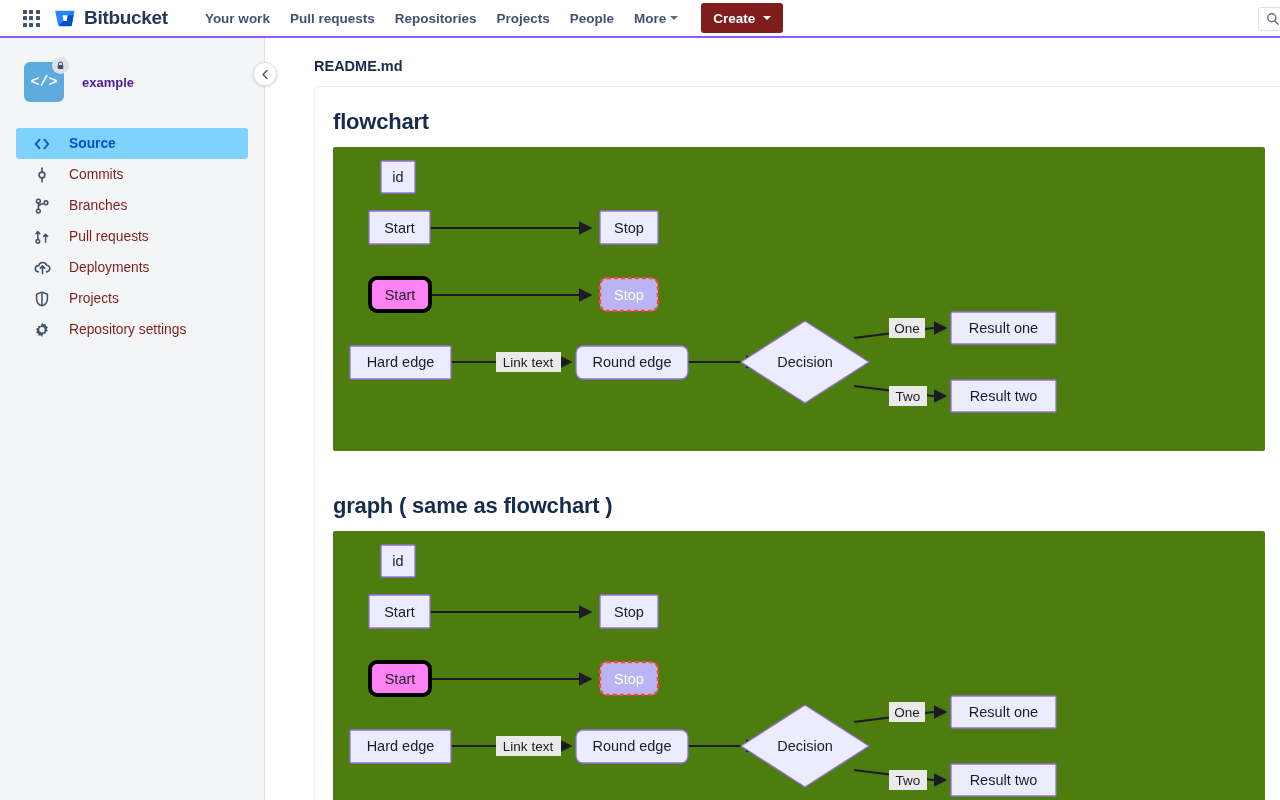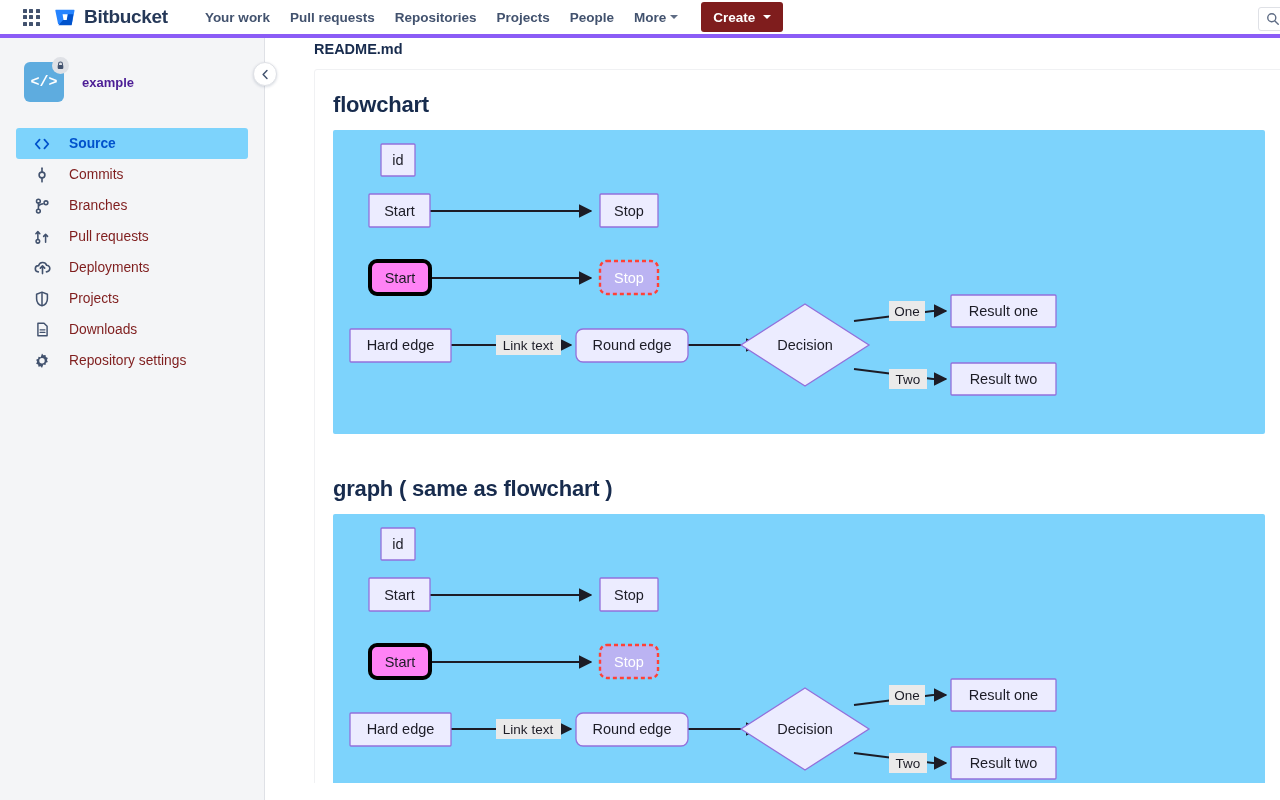--- a/index.html
+++ b/index.html
@@ -11,21 +11,21 @@
     background: #ffffff;
     font-family: "Liberation Sans", sans-serif;
     -webkit-font-smoothing: antialiased;
   }
 
   
   .topnav {
     position: absolute; top: 0; left: 0;
     width: 1280px; height: 38px;
     background: #ffffff;
-    border-bottom: 4px solid #8b5cf6;
+    border-bottom: 2px solid #8b5cf6;
     display: flex; align-items: center;
     z-index: 30;
   }
   .app-switcher {
     width: 22px; height: 22px;
     margin-left: 20px; margin-right: 12px;
     display: grid;
     grid-template-columns: repeat(3, 4px);
     grid-template-rows: repeat(3, 4px);
     gap: 2.5px;
@@ -136,21 +136,21 @@
     background: #ffffff;
     border: 1px solid #dfe1e6;
     box-shadow: 0 1px 3px rgba(9,30,66,0.16);
     display: flex; align-items: center; justify-content: center;
     cursor: pointer;
     z-index: 25;
   }
 
   
   .main {
-    position: absolute; top: 21px; left: 266px;
+    position: absolute; top: 38px; left: 266px;
     width: 1014px; height: 762px;
     background: #ffffff;
     overflow: hidden;
   }
   .file-title {
     font-size: 14.5px; font-weight: 700; color: #172b4d;
     margin: 20px 0 0 48px;
   }
   .readme-card {
     margin: 12px 0 0 48px;
@@ -163,21 +163,21 @@
   .md-h2 {
     font-size: 22px; font-weight: 700; color: #172b4d;
     margin: 12px 0 12px 18px;
     letter-spacing: -0.2px;
   }
   .md-h2.second { margin-top: 42px; }
   .mermaid-panel {
     position: relative;
     margin: 0 0 0 18px;
     width: 932px;
-    background: #7dd3fc;
+    background: #4d7c0f;
     border-radius: 2px;
   }
 
   svg.flow { display: block; }
 
   
   .nlabel { font-family: "Liberation Sans", sans-serif; font-size: 14.5px; fill: #1c1c26; }
   .nlabel.white { fill: #ffffff; }
   .elabel { font-family: "Liberation Sans", sans-serif; font-size: 13.5px; fill: #1c1c26; }
 </style>
@@ -315,30 +315,20 @@
   <div class="side-item">
     <span class="s-icon">
       <svg width="18" height="18" viewBox="0 0 20 20">
         <path d="M10 2.4l6 2.3v5c0 4-2.6 6.8-6 7.9-3.4-1.1-6-3.9-6-7.9v-5z" fill="none" stroke="#42526e" stroke-width="1.7" stroke-linejoin="round"></path>
         <line x1="10" y1="3.2" x2="10" y2="17.2" stroke="#42526e" stroke-width="1.7"></line>
       </svg>
     </span>
     <span class="s-label">Projects</span>
   </div>
 
-  <div class="side-item">
-    <span class="s-icon">
-      <svg width="17" height="17" viewBox="0 0 20 20">
-        <path d="M4.6 2.6h7.2l3.6 3.6v11.2H4.6z" fill="none" stroke="#42526e" stroke-width="1.7" stroke-linejoin="round"></path>
-        <line x1="7.2" y1="10.4" x2="12.8" y2="10.4" stroke="#42526e" stroke-width="1.6" stroke-linecap="round"></line>
-        <line x1="7.2" y1="13.4" x2="12.8" y2="13.4" stroke="#42526e" stroke-width="1.6" stroke-linecap="round"></line>
-      </svg>
-    </span>
-    <span class="s-label">Downloads</span>
-  </div>
 
   <div class="side-item">
     <span class="s-icon">
       <svg width="18" height="18" viewBox="0 0 20 20">
         <path d="M10 1.8l1.5 1.9 2.4-.5.4 2.4 2.2 1-1.1 2.2 1.1 2.2-2.2 1-.4 2.4-2.4-.5L10 17.8l-1.5-1.9-2.4.5-.4-2.4-2.2-1 1.1-2.2L3.5 8.6l2.2-1 .4-2.4 2.4.5z" fill="#42526e"></path>
         <circle cx="10" cy="9.8" r="3" fill="#f4f5f7"></circle>
       </svg>
     </span>
     <span class="s-label">Repository settings</span>
   </div>

